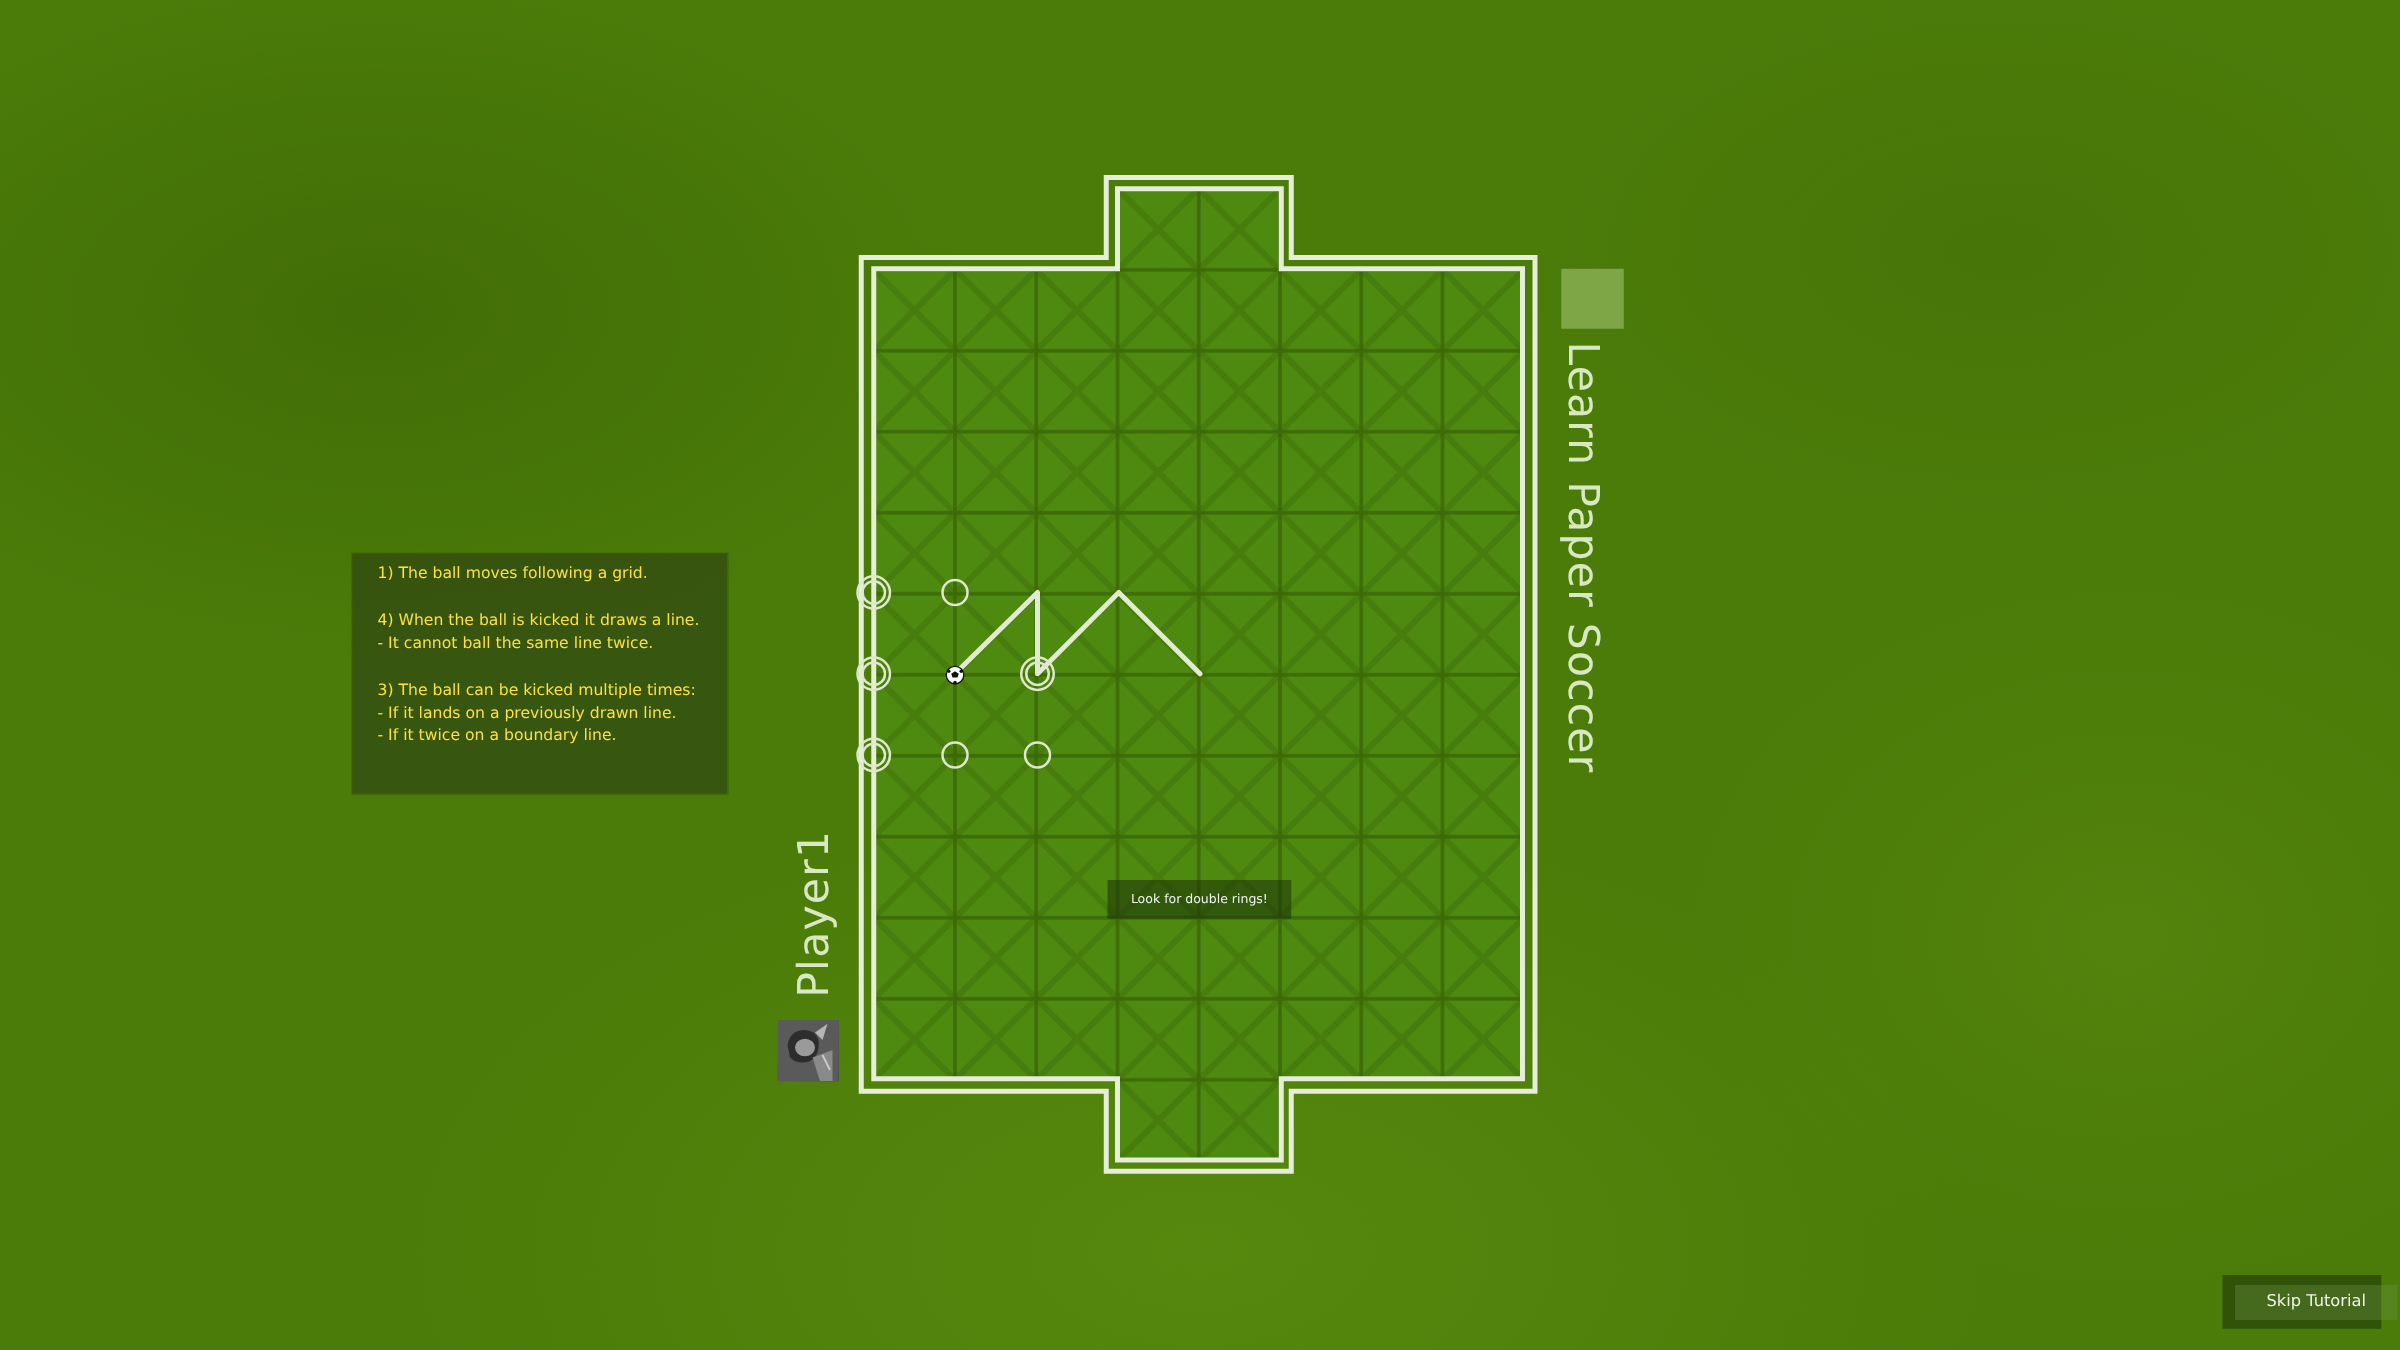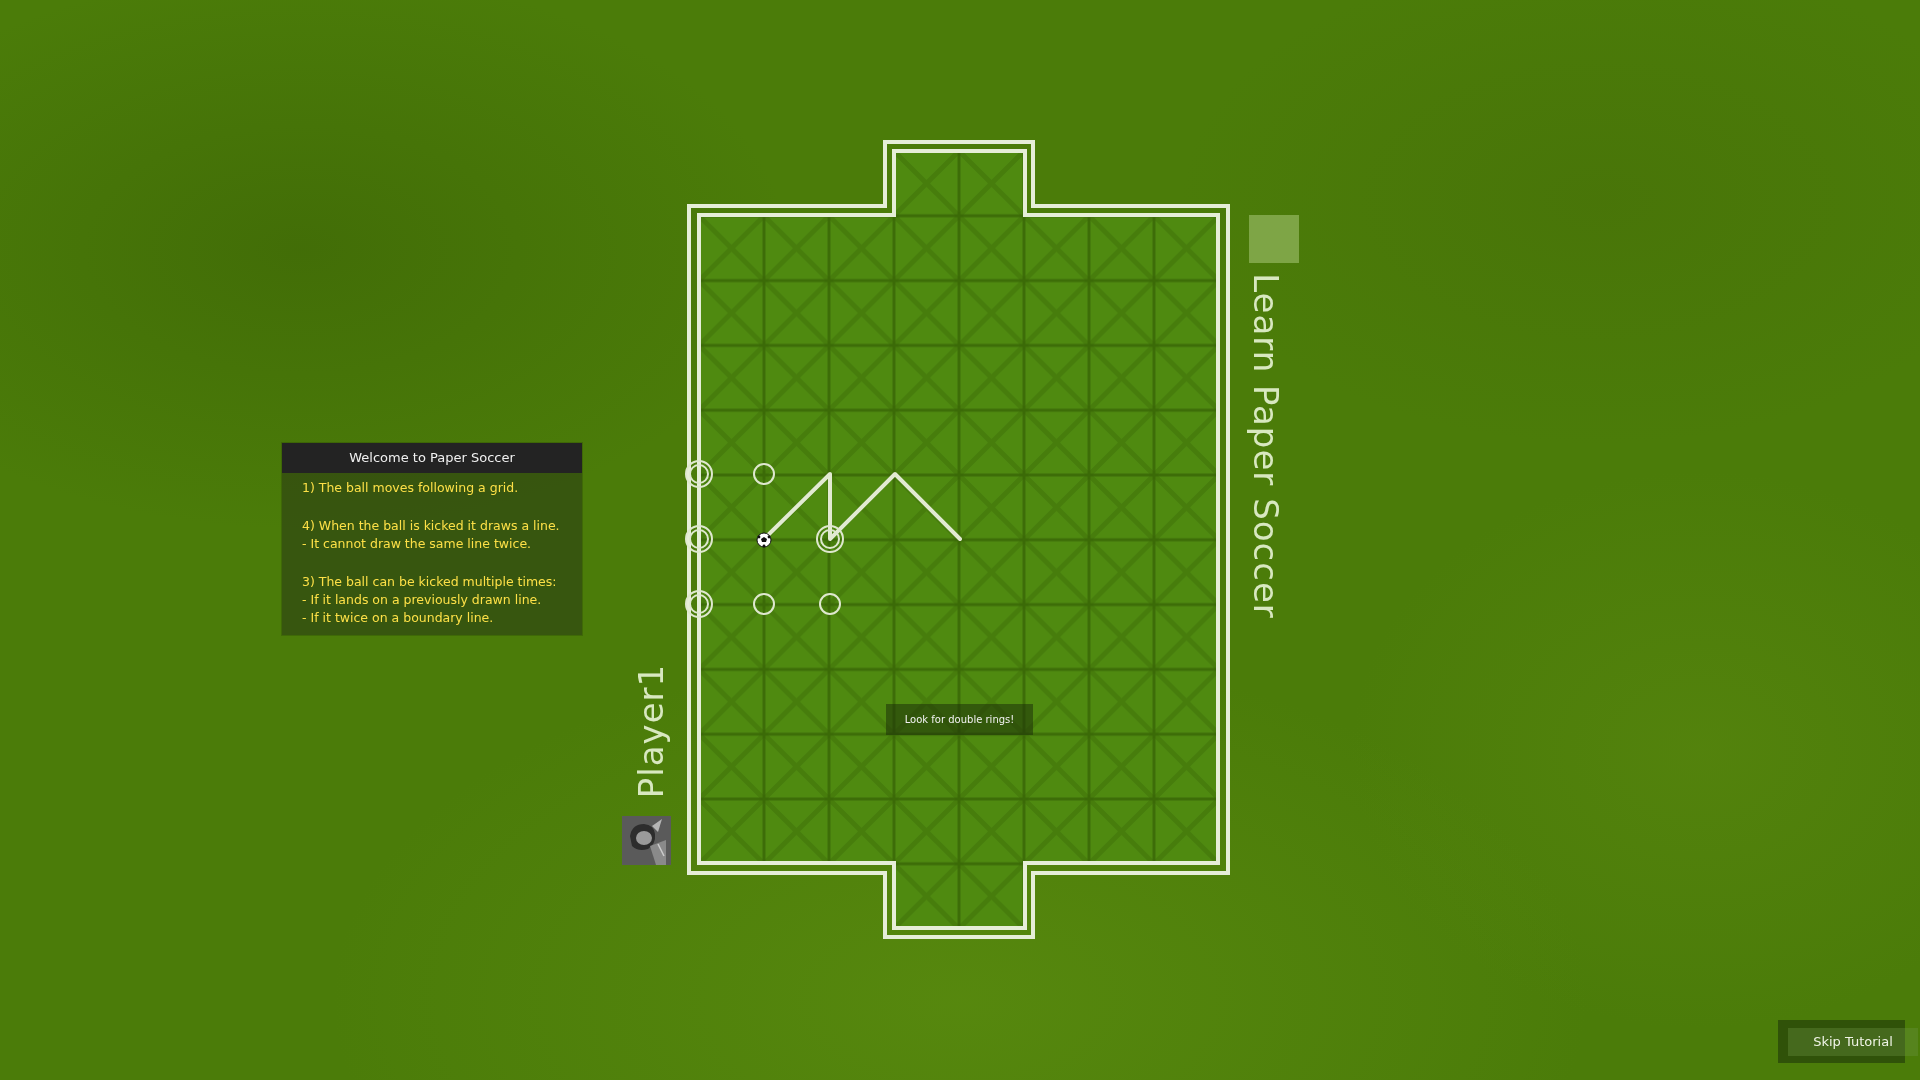--- a/index.html
+++ b/index.html
@@ -108,26 +108,25 @@
   <g>
     <circle cx="764" cy="540" r="7" fill="#ffffff" stroke="#111" stroke-width="1"></circle>
     <polygon points="764,537 767,539 766,542 762,542 761,539" fill="#111"></polygon>
     <circle cx="759" cy="537" r="1.4" fill="#111"></circle>
     <circle cx="769" cy="537" r="1.4" fill="#111"></circle>
     <circle cx="764" cy="546" r="1.4" fill="#111"></circle>
   </g>
 </svg>
 
 <div class="panel">
-  <div class="panel-header">Welcome to Paper Soccer</div>
   <div class="panel-body">
     <div>1) The ball moves following a grid.</div>
     <div class="gap"></div>
     <div>4) When the ball is kicked it draws a line.</div>
-    <div>- It cannot draw the same line twice.</div>
+    <div>- It cannot ball the same line twice.</div>
     <div class="gap"></div>
     <div>3) The ball can be kicked multiple times:</div>
     <div>- If it lands on a previously drawn line.</div>
     <div>- If it twice on a boundary line.</div>
   </div>
 </div>
 
 <div class="side-label player-label">Player1</div>
 <div class="side-label title-label">Learn Paper Soccer</div>
 

